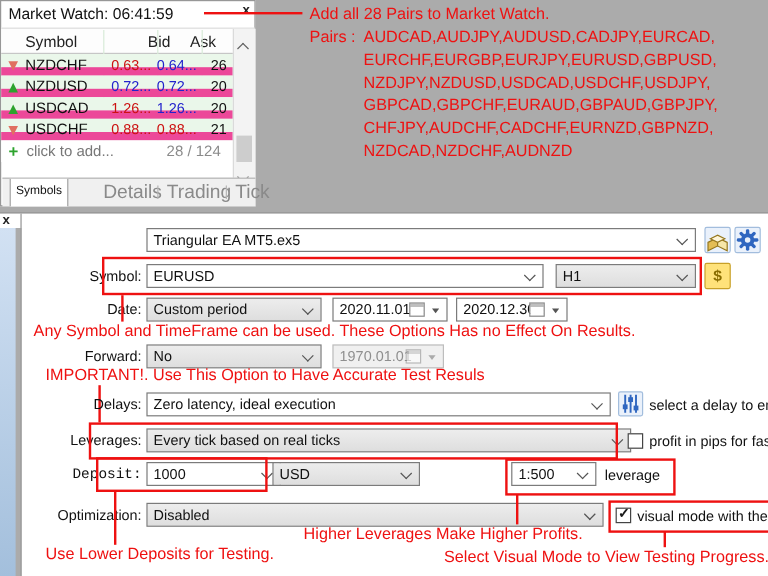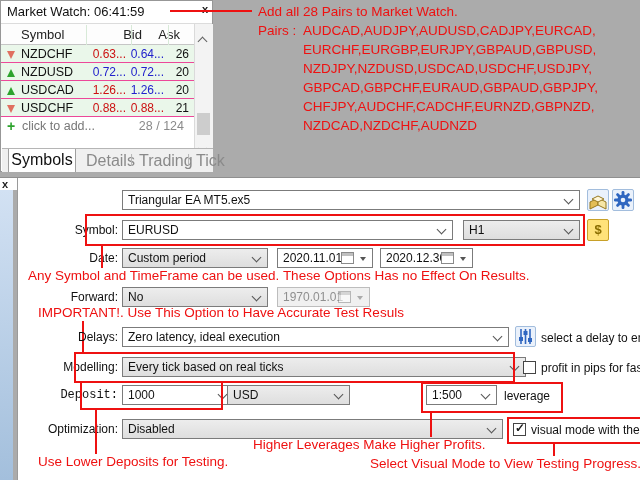--- a/index.html
+++ b/index.html
@@ -8,41 +8,41 @@
   .abs{position:absolute;}
   .txt{white-space:nowrap;}
 
   
   #mw{left:0;top:0;width:213px;height:172px;background:#fff;border:1px solid #979797;box-sizing:border-box;}
   #mw-title{left:6px;top:3px;font-size:13px;color:#111;}
   .close-x{font-size:11px;font-weight:bold;color:#222;cursor:default;}
   #mw-head{left:0;top:22px;width:211px;height:22px;border-top:1px solid #dcdcdc;border-bottom:1px solid #c6c6c6;box-sizing:border-box;background:#fdfdfd;}
   .hcell{position:absolute;top:3px;font-size:13px;color:#222;}
   .mwgrid{background:#d8ead8;width:1px;}
-  .mwrow{left:0;height:18px;width:193px;background:#eaf7ea;border-bottom:1px solid #ec4899;box-sizing:border-box;}
+  .mwrow{left:0;height:18px;width:193px;background:#eaf7ea;border-bottom:7px solid #ec4899;box-sizing:border-box;}
   .mwrow .sym{position:absolute;left:20px;top:2px;font-size:12.5px;color:#111;}
   .mwrow .bid{position:absolute;right:68px;top:2px;font-size:12px;}
   .mwrow .ask{position:absolute;right:30px;top:2px;font-size:12px;}
   .mwrow .spr{position:absolute;right:5px;top:2px;font-size:12px;color:#111;}
   .c-red{color:#cc1111;} .c-blue{color:#2222cc;}
   .tri{position:absolute;left:6px;width:0;height:0;border-left:4.5px solid transparent;border-right:4.5px solid transparent;}
   .tri.up{top:6px;border-bottom:8px solid #2da32d;}
   .tri.down{top:6px;border-top:8px solid #e07060;}
   #mw-add{left:0;top:116px;width:193px;height:18px;background:#fff;}
   .plus{position:absolute;left:6px;top:1px;color:#2da32d;font-size:14px;font-weight:bold;}
   #mw-add .lbl{position:absolute;left:21px;top:2px;font-size:12.5px;color:#777;}
   #mw-add .cnt{position:absolute;right:10px;top:2px;font-size:12.5px;color:#8a8a8a;}
   
   #mw-sb{left:193px;top:23px;width:19px;height:125px;background:#f3f3f3;border-left:1px solid #dadada;box-sizing:border-box;}
   .chev{display:inline-block;width:6px;height:6px;border-right:1.5px solid #606060;border-bottom:1.5px solid #606060;}
   .chev.up{transform:rotate(-135deg);} .chev.down{transform:rotate(45deg);}
   #sb-thumb{left:196px;top:112px;width:13px;height:22px;background:#cdcdcd;}
   
   #mw-tabs{left:1px;top:147px;width:211px;height:24px;background:#f0f0f0;border-top:1px solid #b5b5b5;box-sizing:border-box;}
-  #tab-active{position:absolute;left:6px;top:0px;width:68px;height:23px;background:#fff;border:1px solid #a0a0a0;border-top:none;border-bottom:none;box-sizing:border-box;text-align:center;font-size:16px;color:#111;line-height:22px;}
+  #tab-active{position:absolute;left:6px;top:0px;width:49px;height:23px;background:#fff;border:1px solid #a0a0a0;border-top:none;border-bottom:none;box-sizing:border-box;text-align:center;font-size:10px;color:#111;line-height:22px;}
   .tab-in{position:absolute;top:3px;font-size:16px;color:#8a8a8a;}
   .tabsep{position:absolute;top:3px;font-size:12px;color:#b5b5b5;}
 
   
   .note{color:#ee1111;font-size:13.5px;white-space:nowrap;}
   .rline{background:#ee1111;}
   .rr{border:2px solid #ee1111;box-sizing:border-box;background:transparent;pointer-events:none;}
 
   
   #form-bg{left:18px;top:178px;width:622px;height:302px;background:#fff;}
@@ -135,21 +135,21 @@
       <span class="tab-in" style="left:137px;">Trading</span>
       <span class="tabsep" style="left:185px;">|</span>
       <span class="tab-in" style="left:194px;">Tick</span>
     </div>
   </div>
 
   <div class="abs rline" style="left:170px;top:10px;width:82px;height:2px;"></div>
   <div class="abs note txt" style="left:258px;top:4px;">Add all 28 Pairs to Market Watch.</div>
   <div class="abs note txt" style="left:258px;top:23px;">Pairs :</div>
   <div class="abs note txt" style="left:303px;top:23px;">AUDCAD,AUDJPY,AUDUSD,CADJPY,EURCAD,</div>
-  <div class="abs note txt" style="left:303px;top:42px;">EURCHF,EURGBP,EURJPY,GBPAUD,GBPUSD,</div>
+  <div class="abs note txt" style="left:303px;top:42px;">EURCHF,EURGBP,EURJPY,EURUSD,GBPUSD,</div>
   <div class="abs note txt" style="left:303px;top:61px;">NZDJPY,NZDUSD,USDCAD,USDCHF,USDJPY,</div>
   <div class="abs note txt" style="left:303px;top:80px;">GBPCAD,GBPCHF,EURAUD,GBPAUD,GBPJPY,</div>
   <div class="abs note txt" style="left:303px;top:99px;">CHFJPY,AUDCHF,CADCHF,EURNZD,GBPNZD,</div>
   <div class="abs note txt" style="left:303px;top:118px;">NZDCAD,NZDCHF,AUDNZD</div>
 
   <div class="abs" id="form-topline"></div>
   <div class="abs" id="form-bg"></div>
   <div class="abs" id="left-white"></div>
   <div class="abs" id="left-strip"></div>
   <div class="abs" id="form-border"></div>
@@ -229,21 +229,21 @@
       </g>
       <g fill="#2f66c0">
           <rect x="3" y="10" width="4" height="4"></rect>
           <rect x="7.5" y="4" width="4" height="4"></rect>
           <rect x="12" y="11" width="4" height="4"></rect>
         </g>
     </svg>
   </div>
   <div class="abs hint" style="left:541px;top:331px;">select a delay to em</div>
 
-  <div class="abs flabel" style="top:357px;">Modelling:</div>
+  <div class="abs flabel" style="top:357px;">Leverages:</div>
   <div class="abs combo gray" style="left:122px;top:357px;width:404px;">
     <span>Every tick based on real ticks</span><span class="cv"></span>
   </div>
   <div class="abs rr" style="left:74px;top:352px;width:441px;height:31px;"></div>
   <div class="abs cb" style="left:523px;top:361px;"></div>
   <div class="abs hint" style="left:541px;top:361px;">profit in pips for faster c</div>
 
   <div class="abs flabel" style="top:385px;font-family:Liberation Mono, monospace;">Deposit:</div>
   <div class="abs combo" style="left:122px;top:385px;width:112px;">
     <span>1000</span><span class="cv"></span>

